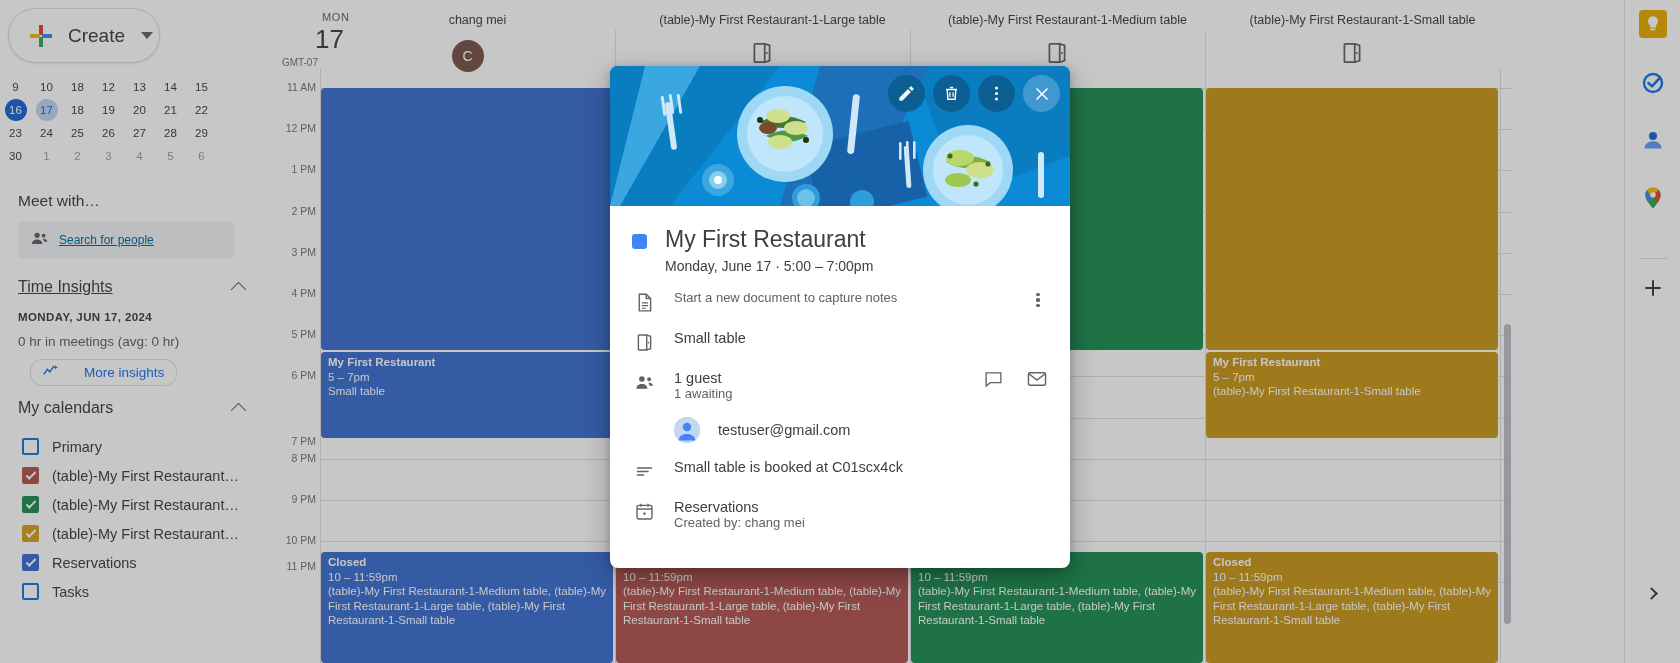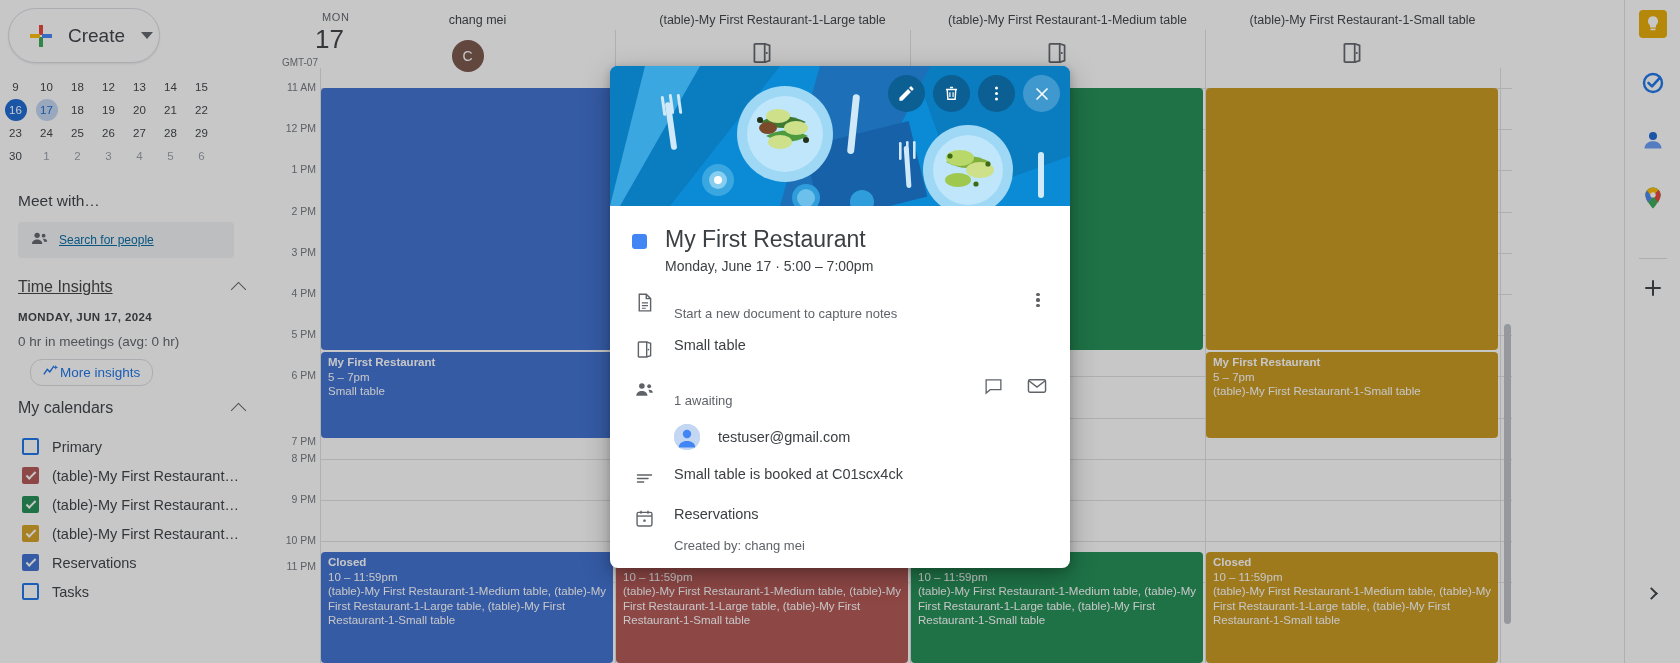--- a/index.html
+++ b/index.html
@@ -69,21 +69,21 @@
     font-size: 11.5px; font-weight: bold; letter-spacing: .4px; color: #3c4043;
   }
   #ti-meet {
     position: absolute; top: 334px; left: 18px;
     font-size: 13.5px; color: #5f6368;
   }
   #more-insights {
     position: absolute; top: 359px; left: 30px;
     height: 27px; padding: 0 12px;
     border: 1px solid #dadce0; border-radius: 12px;
-    display: flex; align-items: center; gap: 0;
+    display: flex; align-items: center; gap: 24px;
     font-size: 13.5px; color: #1a73e8; background: #fff; cursor: pointer;
   }
   #mycal-head {
     position: absolute; top: 399px; left: 0; width: 260px;
     display: flex; align-items: center; justify-content: space-between;
     padding: 0 16px 0 18px;
   }
   #mycal-head .t { font-size: 16px; color: #3c4043; }
   #cal-list { position: absolute; top: 432px; left: 0; width: 260px; }
   .cal-item {
@@ -207,21 +207,21 @@
   .tool.close { background: rgba(255,255,255,.22); }
   #pop-body { padding: 18px 22px 0 22px; }
   #pop-titlerow { display: flex; align-items: flex-start; gap: 18px; }
   #pop-dot { width: 15px; height: 15px; border-radius: 3px; margin-top: 10px; flex: none; }
   #pop-title { font-size: 23px; color: #3c4043; font-weight: 400; line-height: 30px; }
   #pop-when { font-size: 14px; color: #3c4043; margin-top: 4px; }
   .prow { display: flex; align-items: flex-start; gap: 18px; margin-top: 16px; }
   .prow .pic { width: 24px; height: 24px; flex: none; display:flex; align-items:center; justify-content:center;}
   .prow .pcontent { flex: 1; min-width: 0; }
   .plink { font-size: 14.5px; color: #1a73e8; font-weight: bold; cursor: pointer; }
-  .psub { font-size: 13px; color: #5f6368; margin-top: 16px; }
+  .psub { font-size: 13px; color: #5f6368; margin-top: 0; }
   .ptext { font-size: 14.5px; color: #3c4043; }
   .ptext2 { font-size: 14.5px; color: #3c4043; }
   .kebab-sm { width: 20px; height: 20px; display:flex; flex-direction:column; align-items:center; justify-content:center; gap:2.5px; cursor:pointer;}
   .kebab-sm i { width: 3.2px; height: 3.2px; border-radius: 50%; background: #5f6368; display:block;}
   #guest-row-actions { display: flex; gap: 22px; align-items: center; margin-left: 10px; }
   #guest-line { display: flex; align-items: center; gap: 18px; margin-top: 16px; margin-left: 42px; }
   #guest-av {
     width: 26px; height: 26px; border-radius: 50%; background: #c3d6f2;
     display: flex; align-items: center; justify-content: center; flex: none;
   }
@@ -625,20 +625,21 @@
       <div class="prow">
         <span class="pic">
           <svg width="21" height="21" viewBox="0 0 24 24" fill="#5f6368">
             <circle cx="9" cy="8" r="3.2"></circle>
             <path d="M2.6 19c0-3.5 2.9-5.4 6.4-5.4s6.4 1.9 6.4 5.4z"></path>
             <circle cx="17.3" cy="8.3" r="2.2"></circle>
             <path d="M17.3 12.2c2.5 0 4.3 1.4 4.3 3.6h-3.9c0-1.4-.5-2.6-1.4-3.6z"></path>
           </svg>
         </span>
         <div class="pcontent">
+          <div class="ptext">1 guest</div>
           <div class="psub">1 awaiting</div>
         </div>
         <div id="guest-row-actions">
           <span>
             <svg width="21" height="18" viewBox="0 0 24 22" fill="none" stroke="#5f6368" stroke-width="1.6">
               <path d="M3 3.5h18v12H8l-5 4.2z"></path>
             </svg>
           </span>
           <span>
             <svg width="22" height="18" viewBox="0 0 24 20" fill="none" stroke="#5f6368" stroke-width="1.6">

